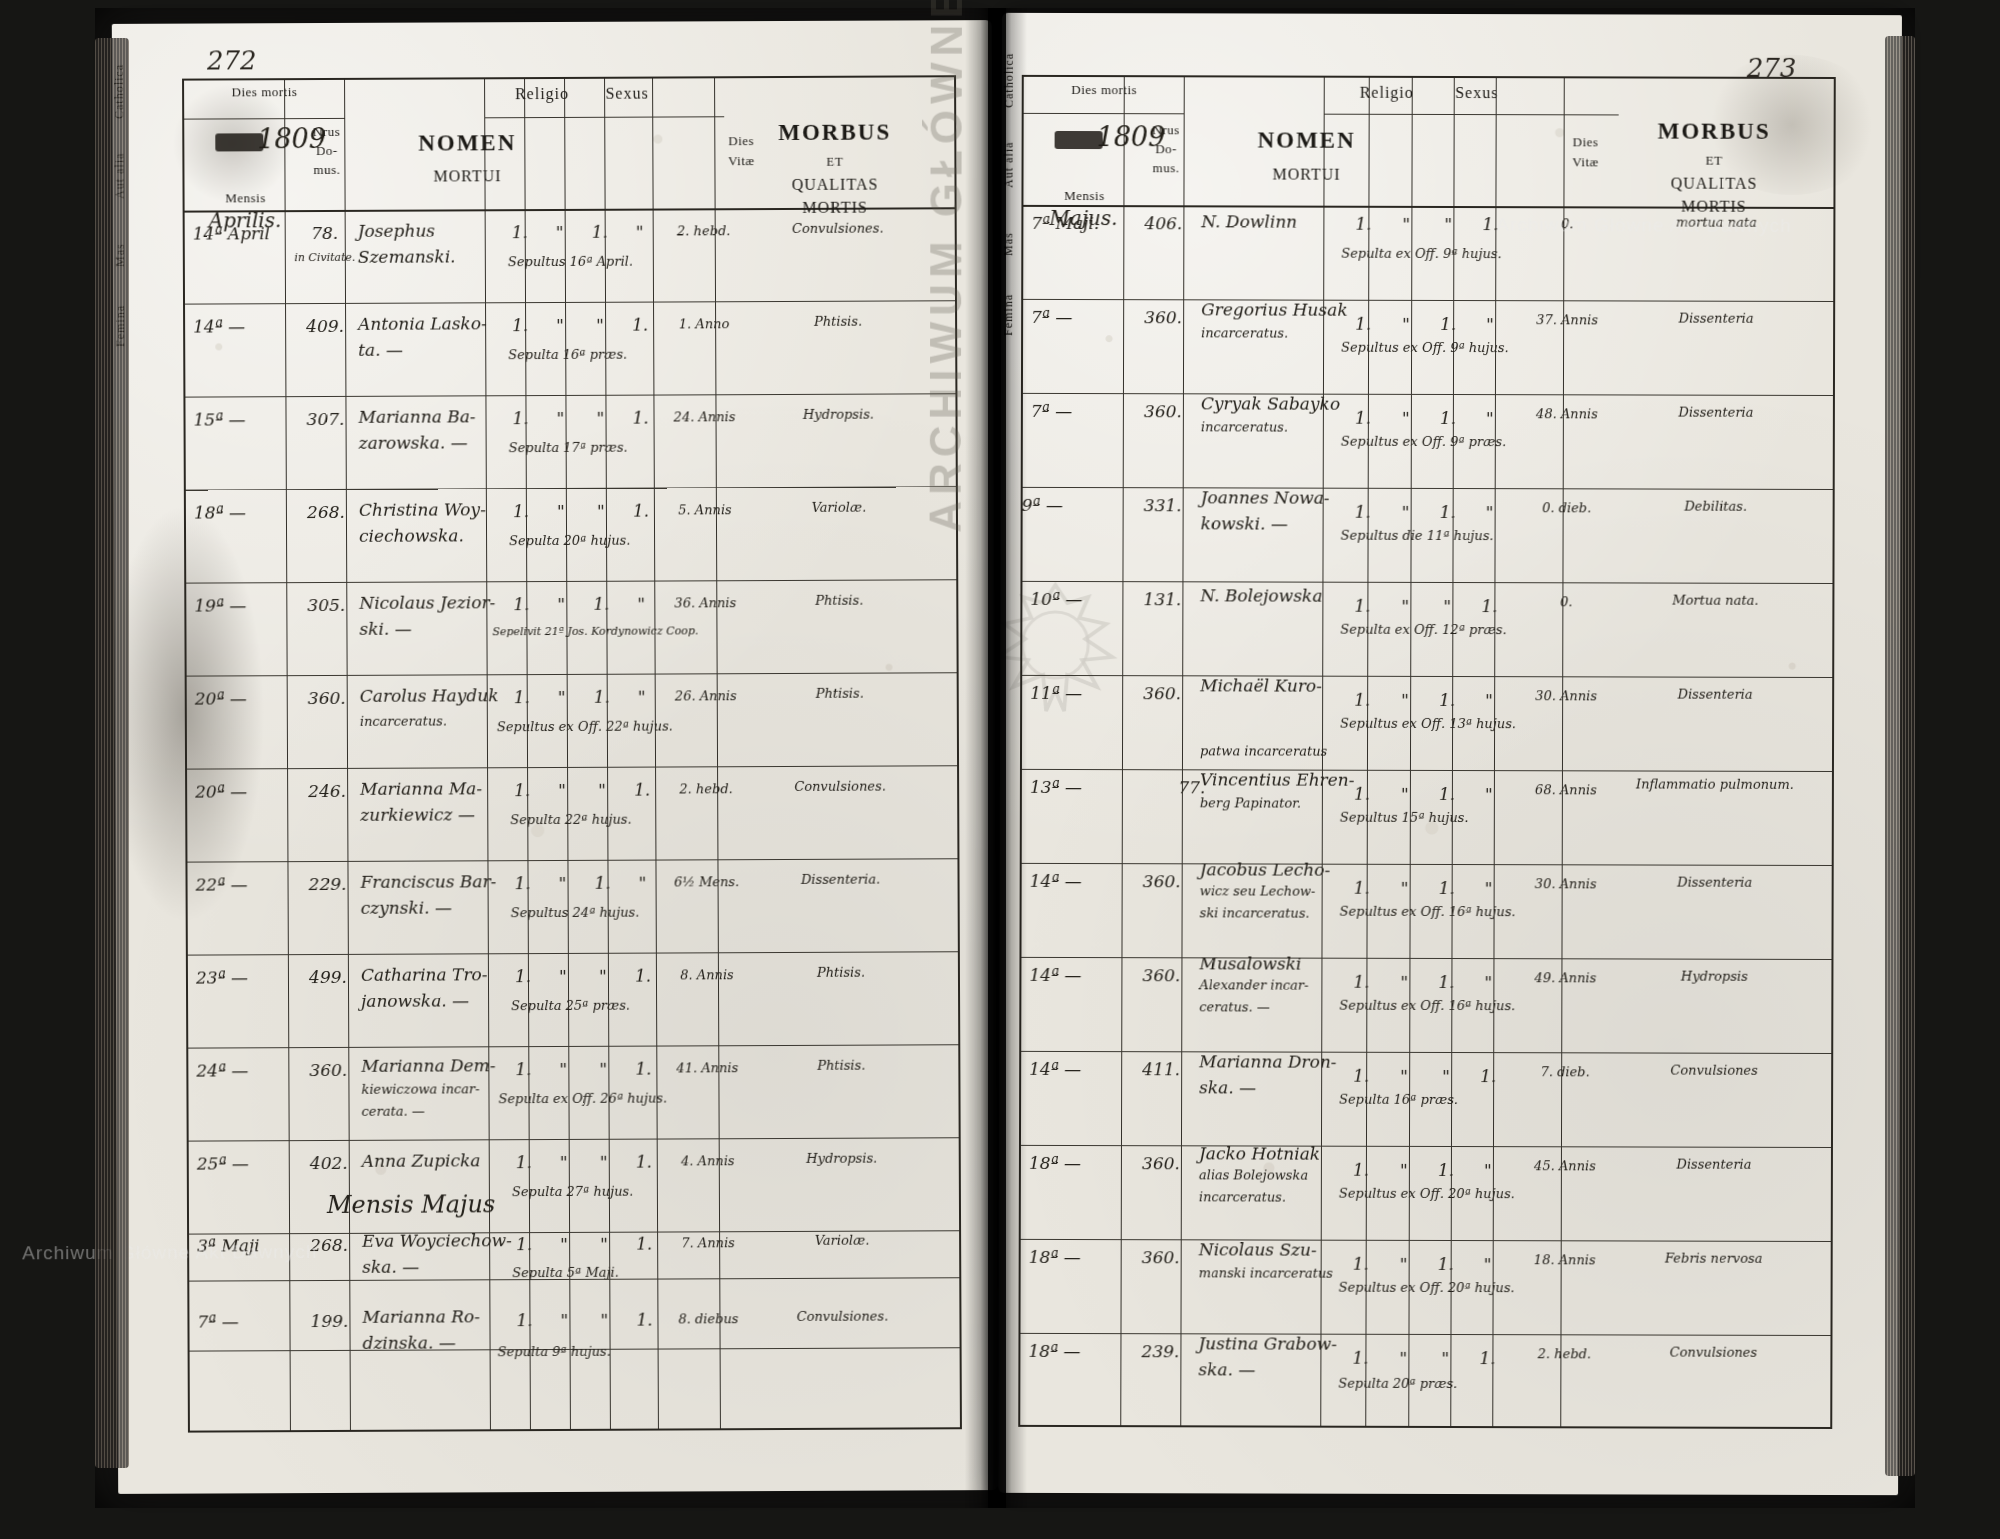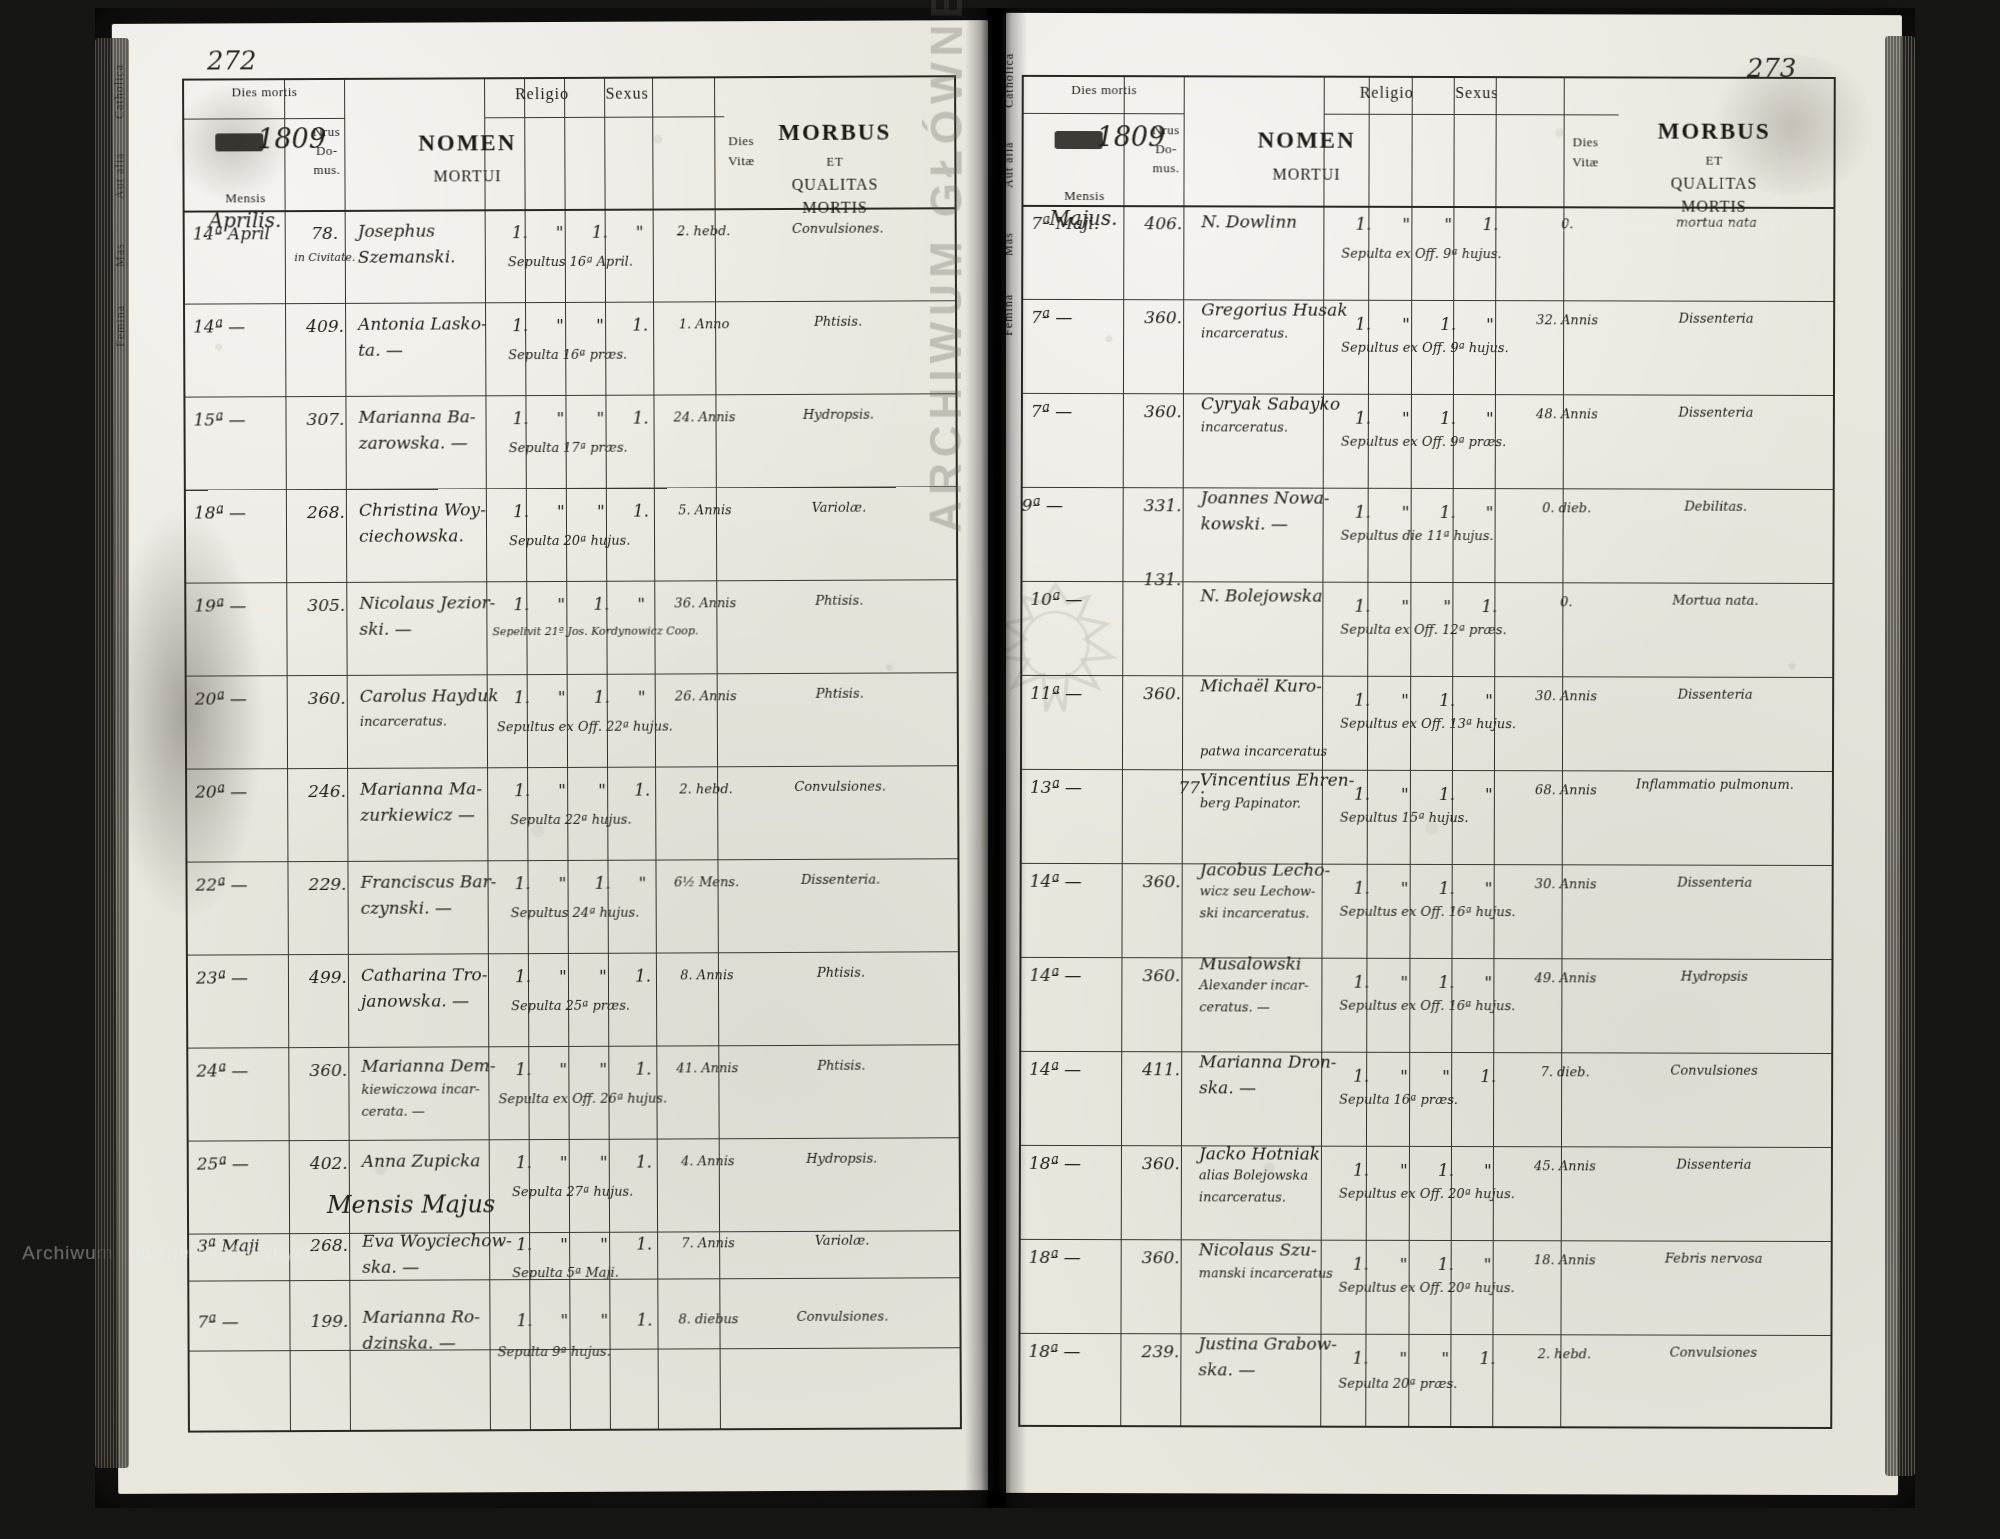--- a/index.html
+++ b/index.html
@@ -426,21 +426,21 @@
       <div class="cell c-sm" style="left:340px;top:232px;">Sepulta ex Off. 9ª hujus.</div>
 
       <div class="cell" style="left:30px;top:294px;">7ª —</div>
       <div class="cell ctr" style="left:122px;top:294px;width:80px;">360.</div>
       <div class="cell" style="left:200px;top:286px;">Gregorius Husak</div>
       <div class="cell c-sm" style="left:200px;top:312px;">incarceratus.</div>
       <div class="cell ctr" style="left:345px;top:300px;width:34px;">1.</div>
       <div class="cell ctr" style="left:388px;top:300px;width:34px;">"</div>
       <div class="cell ctr" style="left:430px;top:300px;width:34px;">1.</div>
       <div class="cell ctr" style="left:472px;top:300px;width:34px;">"</div>
-      <div class="cell c-sm ctr" style="left:520px;top:298px;width:92px;">32. Annis</div>
+      <div class="cell c-sm ctr" style="left:520px;top:298px;width:92px;">37. Annis</div>
       <div class="cell c-sm ctr" style="left:600px;top:296px;width:230px;">Dissenteria</div>
       <div class="cell c-sm" style="left:340px;top:326px;">Sepultus ex Off. 9ª hujus.</div>
 
       <div class="cell" style="left:30px;top:388px;">7ª —</div>
       <div class="cell ctr" style="left:122px;top:388px;width:80px;">360.</div>
       <div class="cell" style="left:200px;top:380px;">Cyryak Sabayko</div>
       <div class="cell c-sm" style="left:200px;top:406px;">incarceratus.</div>
       <div class="cell ctr" style="left:345px;top:394px;width:34px;">1.</div>
       <div class="cell ctr" style="left:388px;top:394px;width:34px;">"</div>
       <div class="cell ctr" style="left:430px;top:394px;width:34px;">1.</div>
@@ -455,21 +455,21 @@
       <div class="cell" style="left:200px;top:500px;">kowski. —</div>
       <div class="cell ctr" style="left:345px;top:488px;width:34px;">1.</div>
       <div class="cell ctr" style="left:388px;top:488px;width:34px;">"</div>
       <div class="cell ctr" style="left:430px;top:488px;width:34px;">1.</div>
       <div class="cell ctr" style="left:472px;top:488px;width:34px;">"</div>
       <div class="cell c-sm ctr" style="left:520px;top:486px;width:92px;">0. dieb.</div>
       <div class="cell c-sm ctr" style="left:600px;top:484px;width:230px;">Debilitas.</div>
       <div class="cell c-sm" style="left:340px;top:514px;">Sepultus die 11ª hujus.</div>
 
       <div class="cell" style="left:30px;top:576px;">10ª —</div>
-      <div class="cell ctr" style="left:122px;top:556px;width:80px;">131.</div>
+      <div class="cell ctr" style="left:122px;top:576px;width:80px;">131.</div>
       <div class="cell" style="left:200px;top:572px;">N. Bolejowska</div>
       <div class="cell ctr" style="left:345px;top:582px;width:34px;">1.</div>
       <div class="cell ctr" style="left:388px;top:582px;width:34px;">"</div>
       <div class="cell ctr" style="left:430px;top:582px;width:34px;">"</div>
       <div class="cell ctr" style="left:472px;top:582px;width:34px;">1.</div>
       <div class="cell c-sm ctr" style="left:520px;top:580px;width:92px;">0.</div>
       <div class="cell c-sm ctr" style="left:600px;top:578px;width:230px;">Mortua nata.</div>
       <div class="cell c-sm" style="left:340px;top:608px;">Sepulta ex Off. 12ª præs.</div>
 
       <div class="cell" style="left:30px;top:670px;">11ª —</div>

